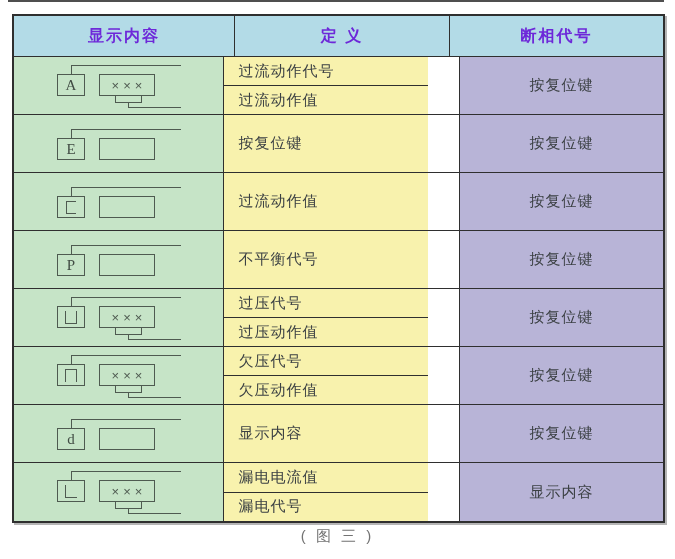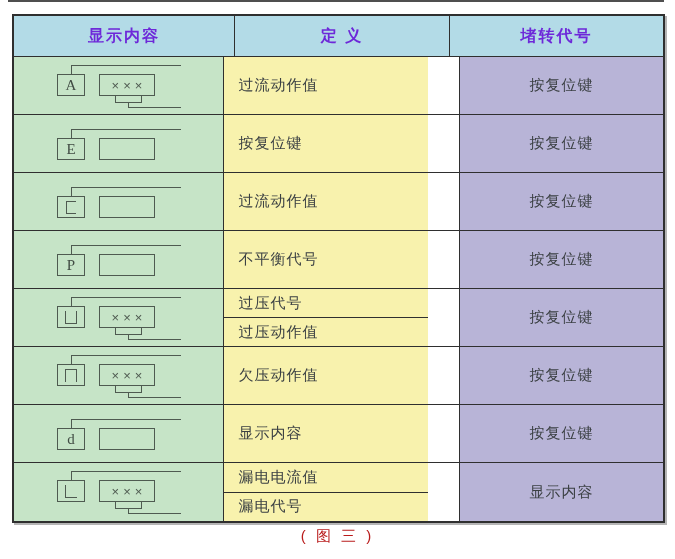--- a/index.html
+++ b/index.html
@@ -55,48 +55,49 @@
   }
   .tab{position:absolute;left:58px;top:36px;width:27px;height:7px;border:1px solid var(--ln);border-top:none;}
   .tail{position:absolute;left:71px;top:42px;width:53px;height:6px;border-left:1px solid var(--ln);border-bottom:1px solid var(--ln);}
   .shape{width:12px;height:13px;border:1.5px solid var(--ln);}
   .shape.open-right{border-right:none;width:10px;}
   .shape.open-top{border-top:none;}
   .shape.open-bottom{border-bottom:none;}
   .shape.seg-L{border-top:none;border-right:none;}
   .caption{
     position:absolute;left:0;top:527px;width:675px;text-align:center;
-    font-size:15px;color:#b91c1c;letter-spacing:3px;
+    font-size:15px;color:#737373;letter-spacing:3px;
   }
 </style>
 </head>
 <body>
 
 <div class="top-edge"></div>
 
 <div class="table">
   <div class="header-row">
     <div class="th c1">显示内容</div>
     <div class="th c2">定 义</div>
-    <div class="th c3">堵转代号</div>
+    <div class="th c3">断相代号</div>
   </div>
   <div id="rows">
       <div class="row">
         <div class="cell display">
           <div class="icon">
             <div class="ptr"></div>
             <div class="sym-box">
               <span>A</span>
             </div>
             <div class="val-box">×××</div>
             <div class="tab"></div>
             <div class="tail"></div>
           </div>
         </div>
         <div class="cell def">
+          <div class="def-item">过流动作代号</div>
           <div class="def-item">过流动作值</div>
         </div>
         <div class="cell reset">按复位键</div>
       </div>
       <div class="row">
         <div class="cell display">
           <div class="icon plain">
             <div class="ptr"></div>
             <div class="sym-box">
               <span>E</span>
@@ -163,20 +164,21 @@
             <div class="ptr"></div>
             <div class="sym-box">
               <div class="shape open-bottom"></div>
             </div>
             <div class="val-box">×××</div>
             <div class="tab"></div>
             <div class="tail"></div>
           </div>
         </div>
         <div class="cell def">
+          <div class="def-item">欠压代号</div>
           <div class="def-item">欠压动作值</div>
         </div>
         <div class="cell reset">按复位键</div>
       </div>
       <div class="row">
         <div class="cell display">
           <div class="icon plain">
             <div class="ptr"></div>
             <div class="sym-box">
               <span>d</span>

